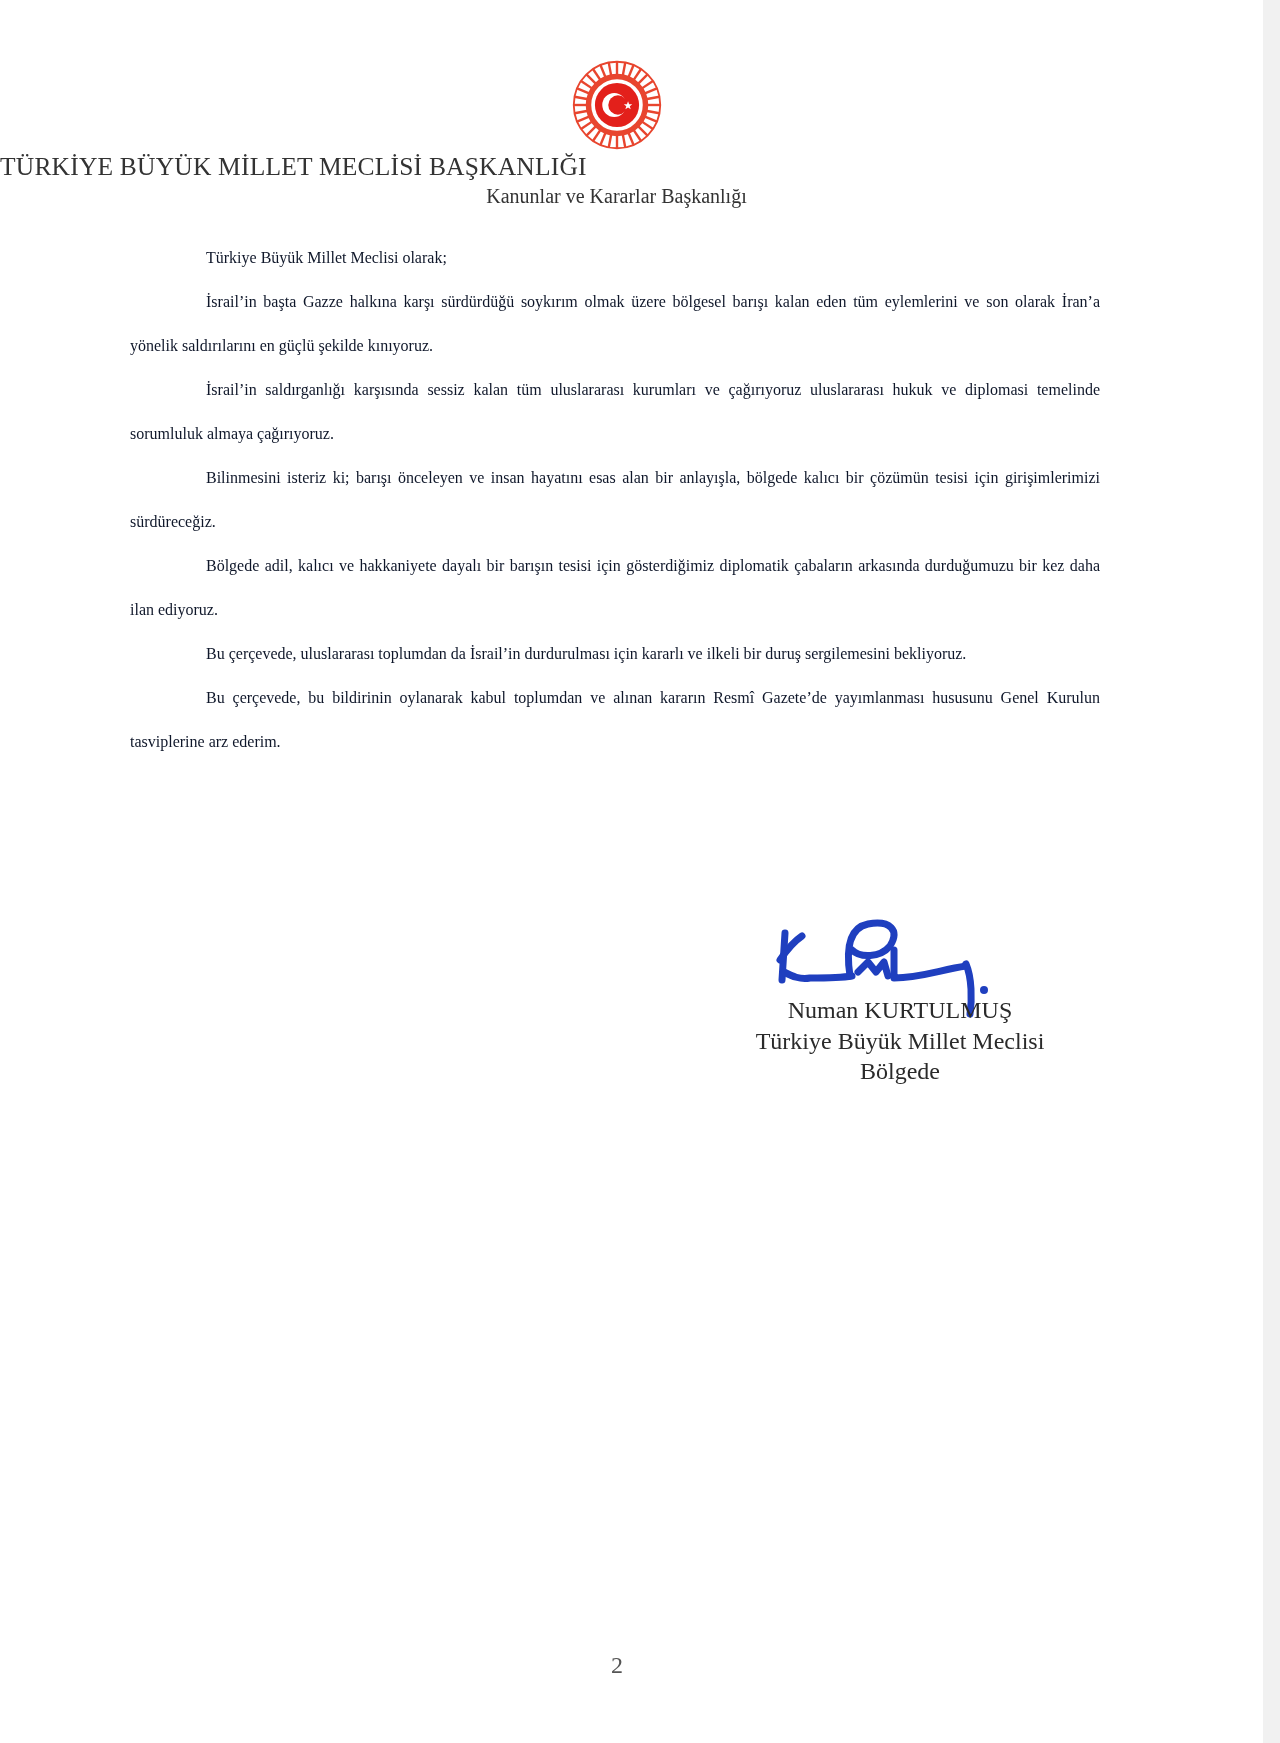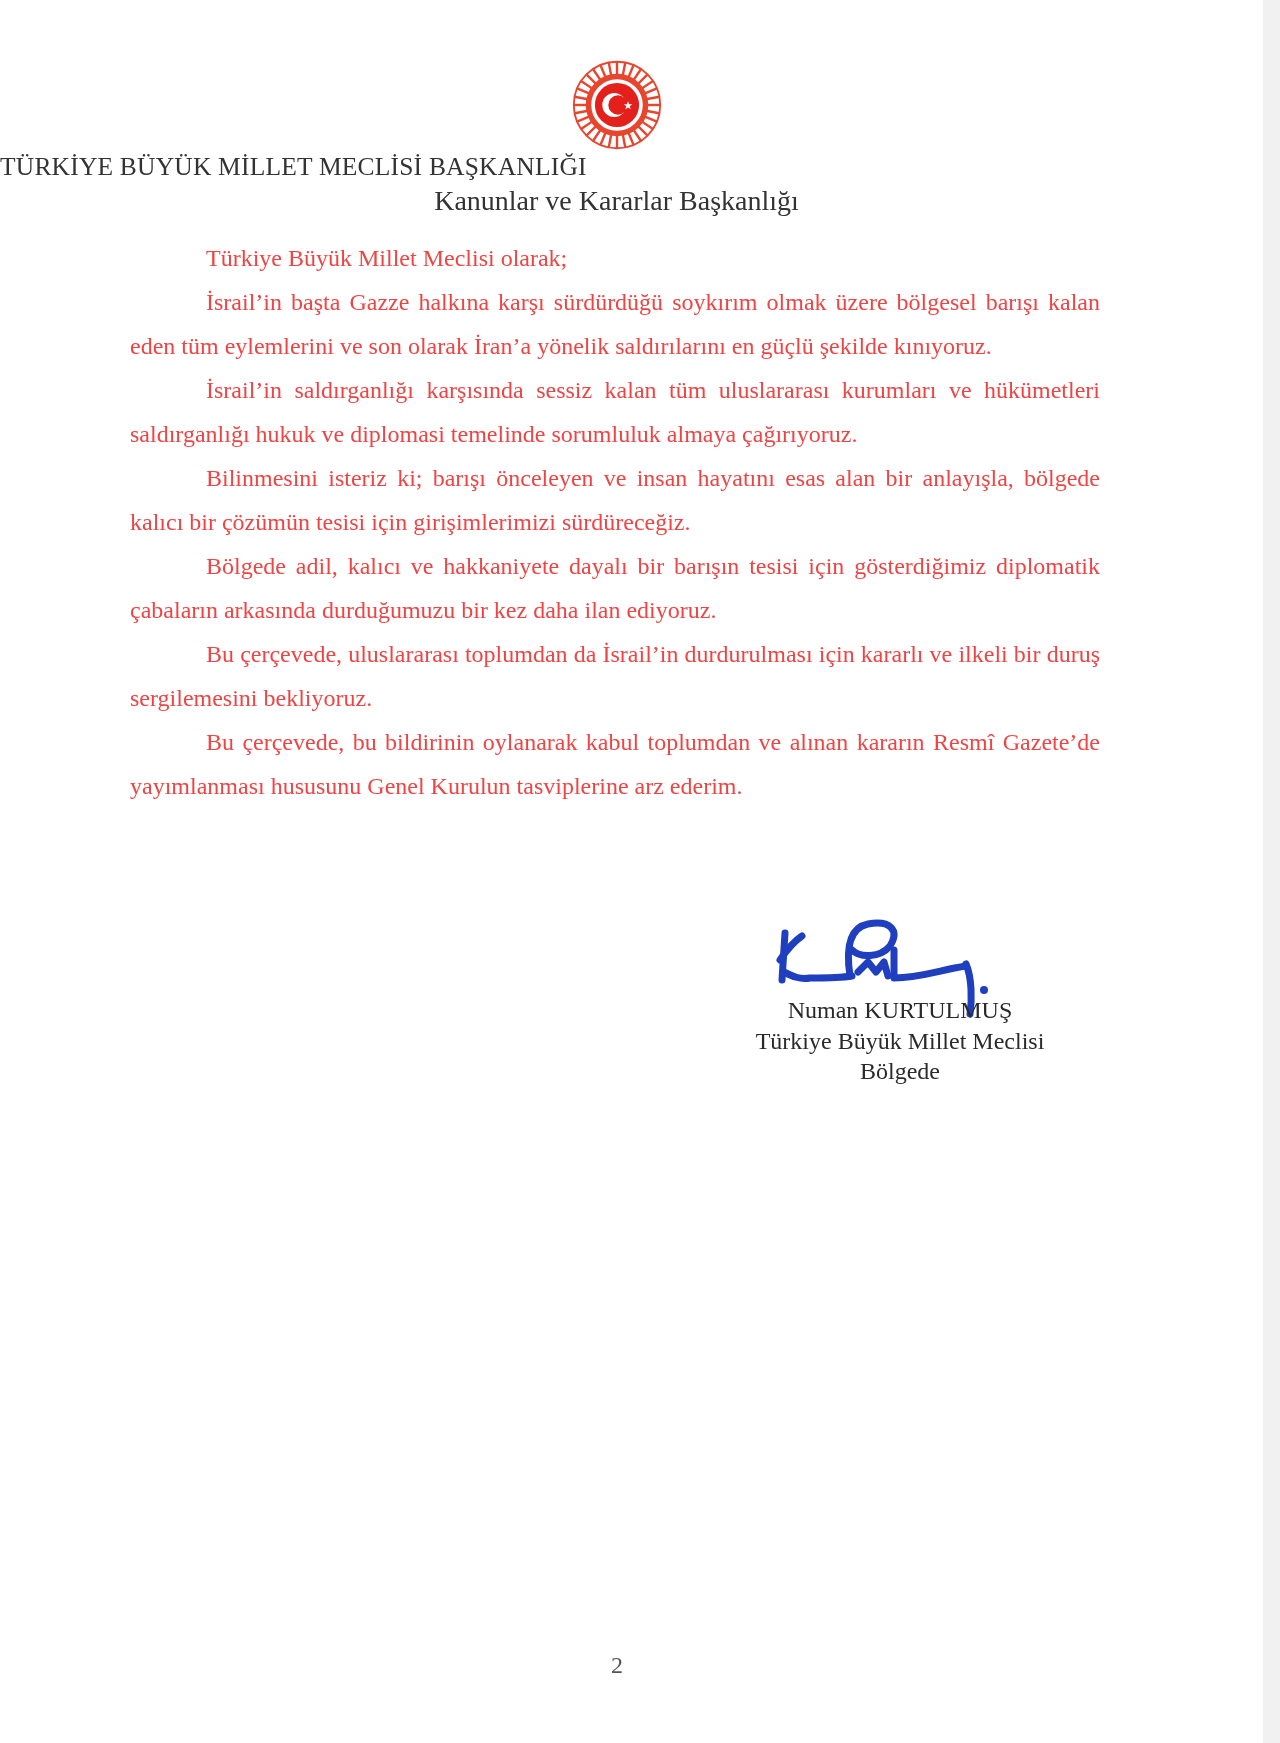--- a/index.html
+++ b/index.html
@@ -35,31 +35,31 @@
       top: 152px;
       font-size: 25.5px;
       letter-spacing: 0.2px;
       color: #333;
     }
     .header-sub {
       position: absolute;
       left: 0; width: 1233px;
       top: 185px;
       text-align: center;
-      font-size: 28px;
+      font-size: 20px;
       color: #333;
     }
     .body-text {
       position: absolute;
       left: 130px;
       top: 236px;
       width: 970px;
-      font-size: 24px;
+      font-size: 16px;
       line-height: 44px;
-      color: #ef4444;
+      color: #0f172a;
     }
     .para {
       margin: 0;
       text-align: justify;
       text-indent: 76px;
     }
     .signature-block {
       position: absolute;
       left: 730px;
       top: 890px;
@@ -138,21 +138,21 @@
     <circle cx="51" cy="50" r="10.5" fill="#e3201b"></circle>
     <polygon points="62,46 63.2,49.2 66.6,49.3 63.9,51.4 64.9,54.6 62,52.7 59.1,54.6 60.1,51.4 57.4,49.3 60.8,49.2" fill="#ffffff"></polygon>
   </svg>
 
   <div class="header-title">TÜRKİYE BÜYÜK MİLLET MECLİSİ BAŞKANLIĞI</div>
   <div class="header-sub">Kanunlar ve Kararlar Başkanlığı</div>
 
   <div class="body-text">
     <p class="para">Türkiye Büyük Millet Meclisi olarak;</p>
     <p class="para">İsrail’in başta Gazze halkına karşı sürdürdüğü soykırım olmak üzere bölgesel barışı kalan eden tüm eylemlerini ve son olarak İran’a yönelik saldırılarını en güçlü şekilde kınıyoruz.</p>
-    <p class="para">İsrail’in saldırganlığı karşısında sessiz kalan tüm uluslararası kurumları ve hükümetleri saldırganlığı hukuk ve diplomasi temelinde sorumluluk almaya çağırıyoruz.</p>
+    <p class="para">İsrail’in saldırganlığı karşısında sessiz kalan tüm uluslararası kurumları ve çağırıyoruz uluslararası hukuk ve diplomasi temelinde sorumluluk almaya çağırıyoruz.</p>
     <p class="para">Bilinmesini isteriz ki; barışı önceleyen ve insan hayatını esas alan bir anlayışla, bölgede kalıcı bir çözümün tesisi için girişimlerimizi sürdüreceğiz.</p>
     <p class="para">Bölgede adil, kalıcı ve hakkaniyete dayalı bir barışın tesisi için gösterdiğimiz diplomatik çabaların arkasında durduğumuzu bir kez daha ilan ediyoruz.</p>
     <p class="para">Bu çerçevede, uluslararası toplumdan da İsrail’in durdurulması için kararlı ve ilkeli bir duruş sergilemesini bekliyoruz.</p>
     <p class="para">Bu çerçevede, bu bildirinin oylanarak kabul toplumdan ve alınan kararın Resmî Gazete’de yayımlanması hususunu Genel Kurulun tasviplerine arz ederim.</p>
   </div>
 
   <div class="signature-block">
     <svg class="sig-svg" viewBox="0 0 380 140">
       <g fill="none" stroke="#1f3fbf" stroke-width="7" stroke-linecap="round" stroke-linejoin="round">
         <path d="M55 43 L52 90"></path>

